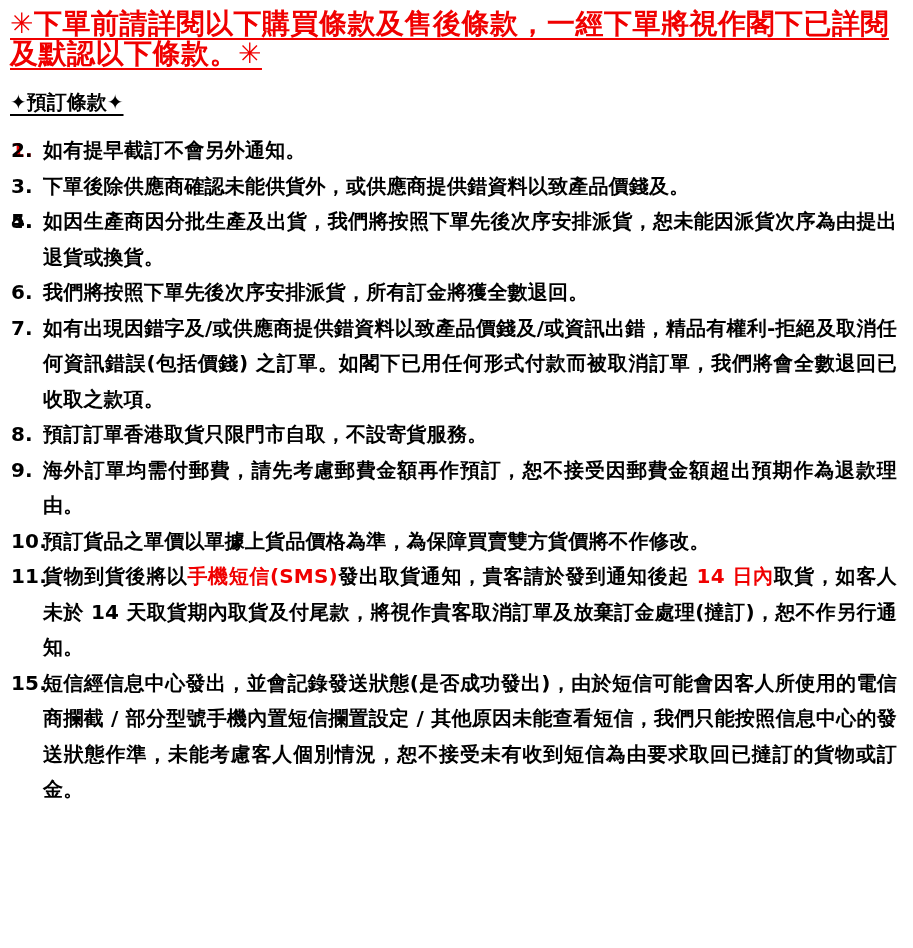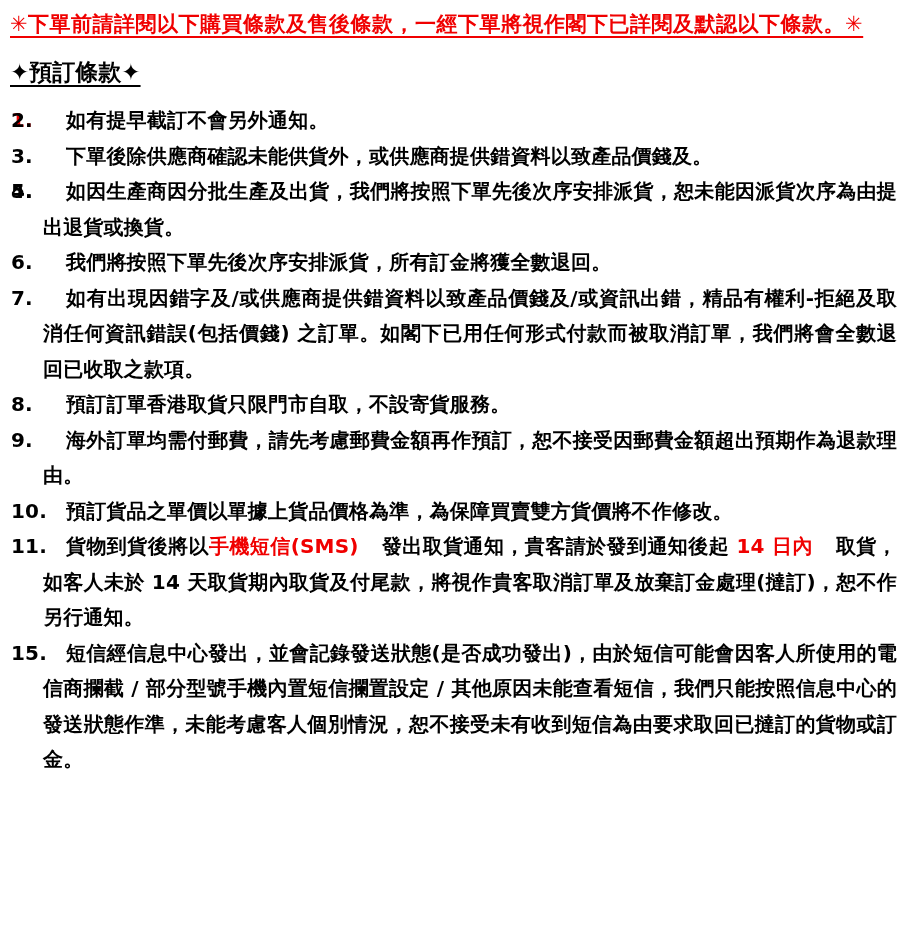--- a/index.html
+++ b/index.html
@@ -20,31 +20,31 @@
     overflow: hidden;
     font-family: "DejaVu Sans", "Liberation Sans", sans-serif;
     font-weight: 700;
     color: var(--text);
   }
   .page {
     padding: 9px 16px 0 10px;
   }
   .notice {
     margin: 0 0 19px 0;
-    font-size: 21px;
+    font-size: 28px;
     line-height: 30px;
     color: var(--red);
     text-decoration: underline;
     text-decoration-thickness: 2px;
     text-underline-offset: 5px;
     letter-spacing: 0.5px;
   }
   .section-title {
     margin: 0 0 17px 0;
-    font-size: 23px;
+    font-size: 20px;
     line-height: 28px;
     color: var(--text);
   }
   .section-title .underlined {
     text-decoration: underline;
     text-decoration-thickness: 2px;
     text-underline-offset: 5px;
   }
   ol.terms-list {
     list-style: none;
@@ -59,21 +59,21 @@
     text-align: justify;
     letter-spacing: 0.2px;
   }
   ol.terms-list > li .num {
     position: absolute;
     left: 1px;
     top: 0;
     text-align: left;
   }
   ol.terms-list > li.two-digit .num { left: 1px; text-align: right; }
-  .seg.normal { color: var(--text); margin-left: 23px; }
+  .seg.normal { color: var(--text); }
   .seg.red, li.red-item, li.red-item .num { color: var(--red); }
   .seg.red-underline {
     color: var(--red);
     text-decoration-thickness: 2px;
     text-underline-offset: 4px;
   }
 </style>
 </head>
 <body>
 

